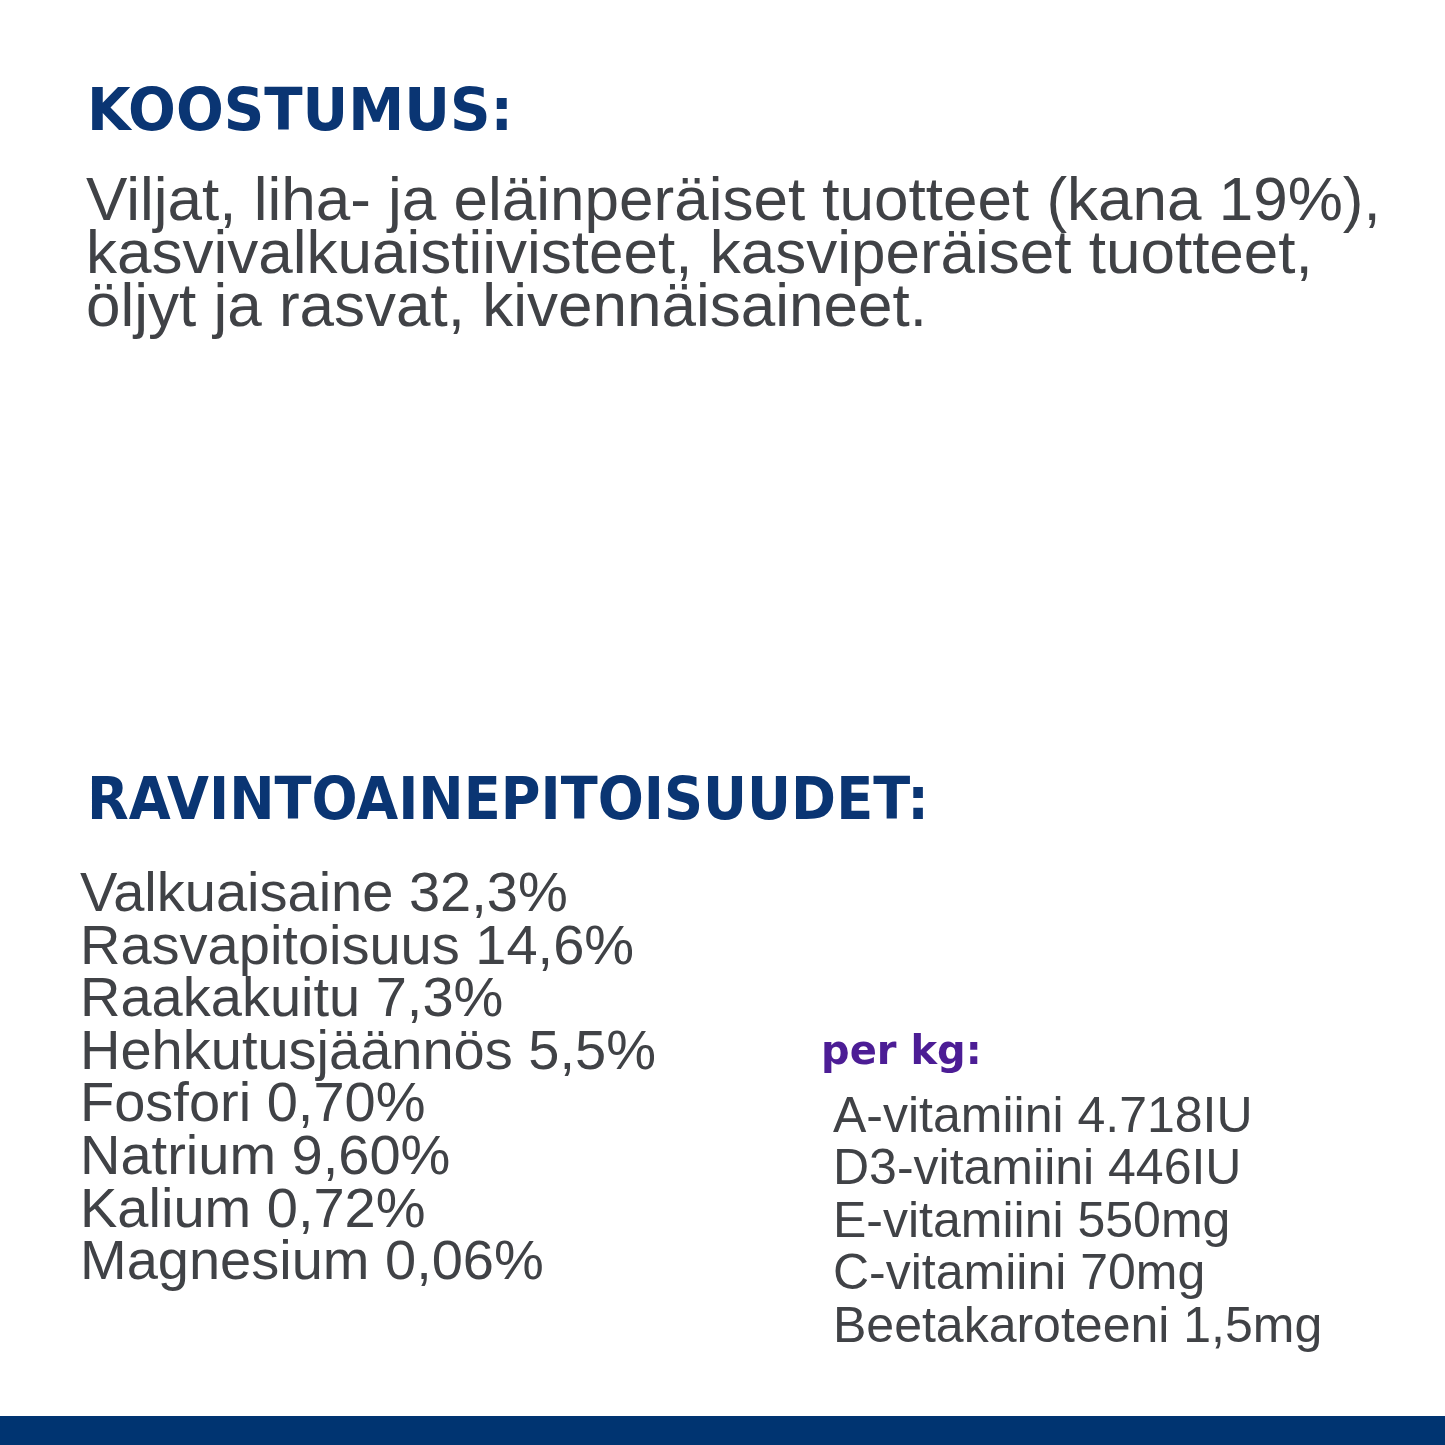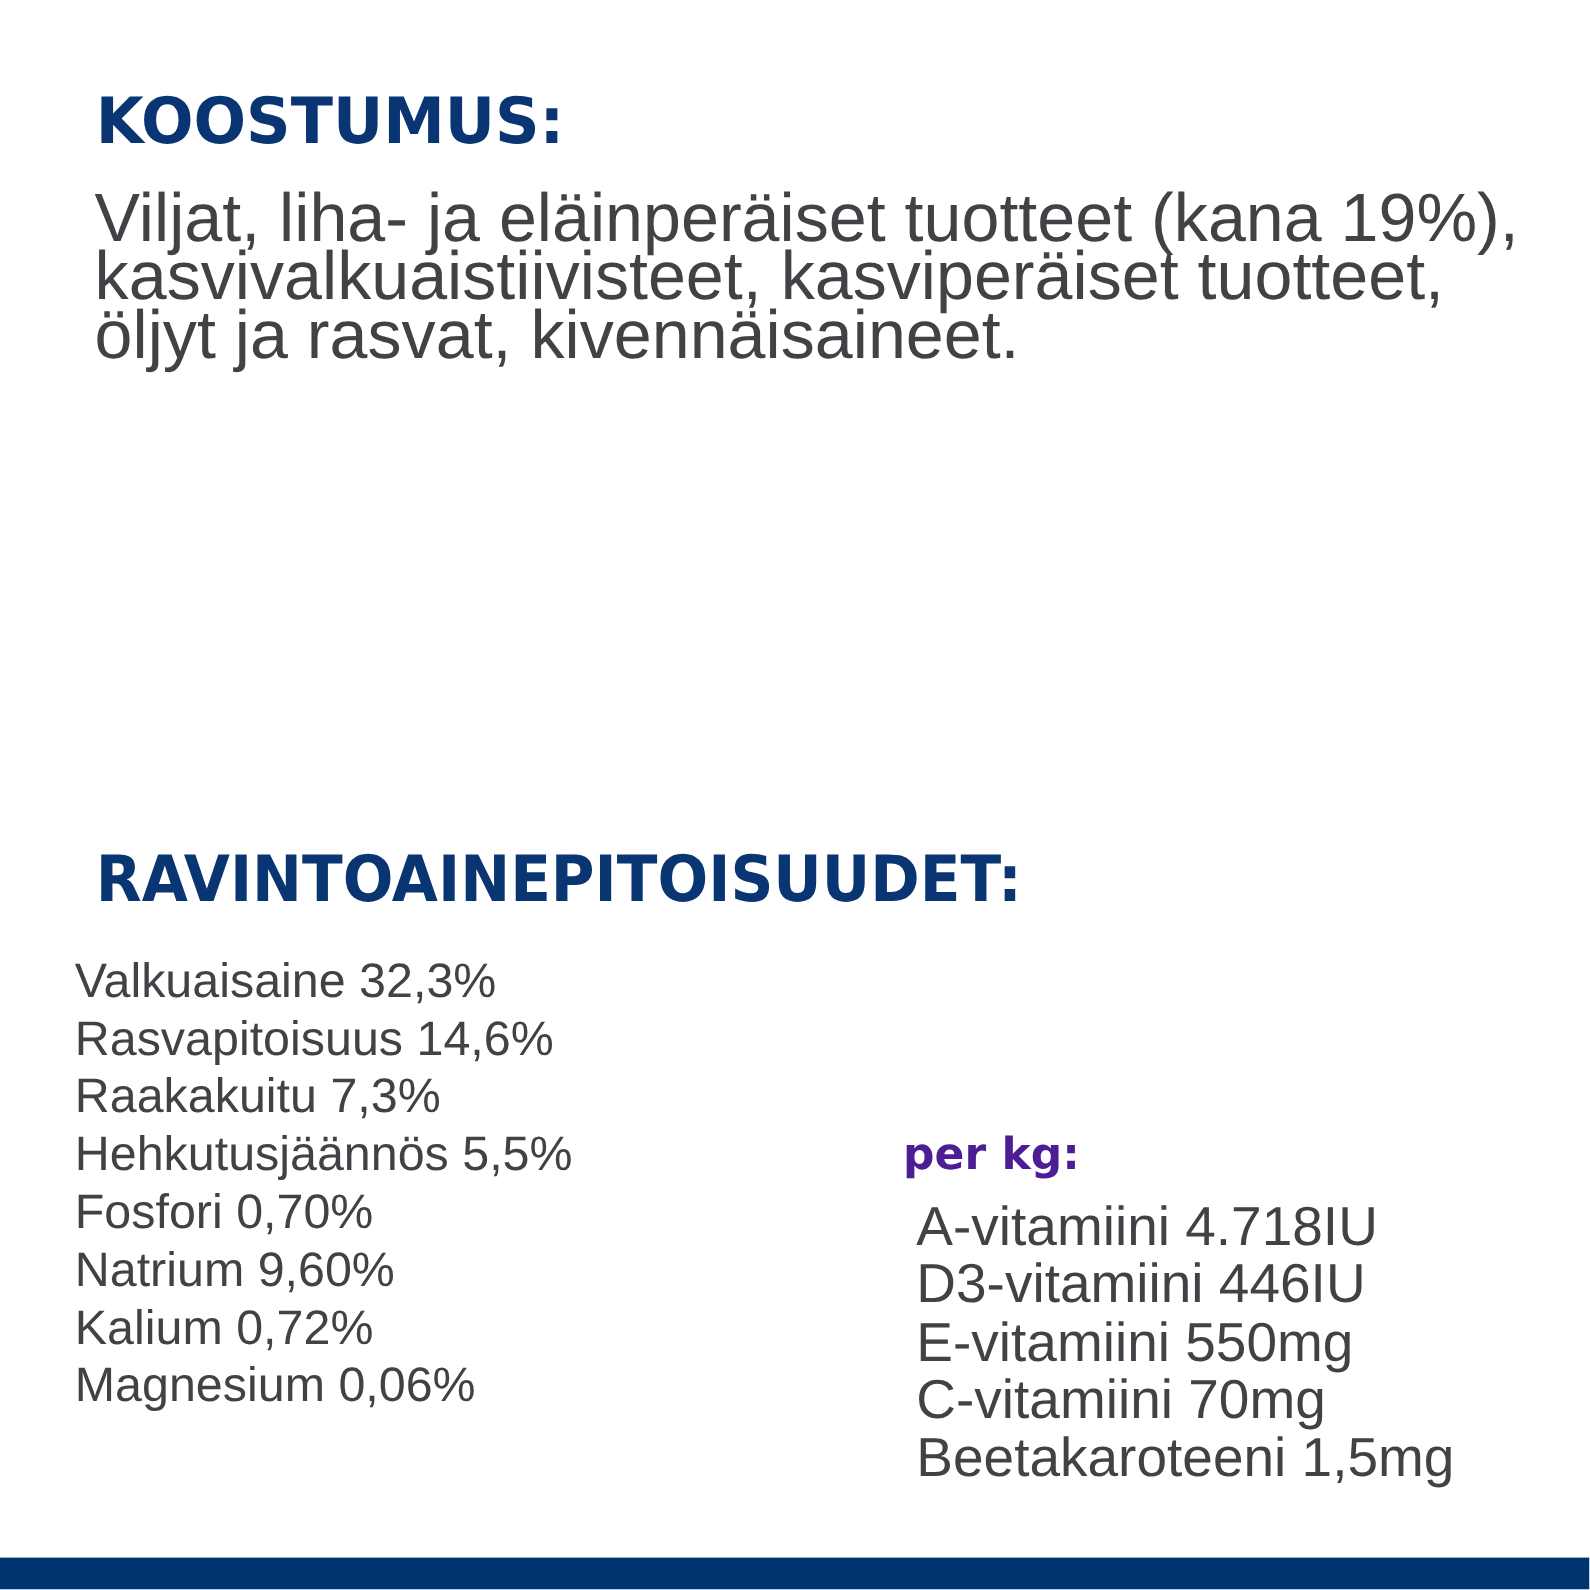--- a/index.html
+++ b/index.html
@@ -46,26 +46,26 @@
       line-height: 53px;
       color: #404246;
       font-family: "Liberation Sans", "DejaVu Sans", sans-serif;
     }
     .composition-line {
       display: block;
       white-space: nowrap;
     }
     .nutrient-list {
       position: absolute;
-      left: 68px;
+      left: 80px;
       top: 866px;
       margin: 0;
       padding: 0;
       list-style: none;
-      font-size: 44px;
+      font-size: 56px;
       line-height: 52.6px;
       color: #404246;
     }
     .nutrient-list li {
       white-space: nowrap;
     }
     .vitamin-block {
       position: absolute;
       left: 821px;
       top: 1024px;

